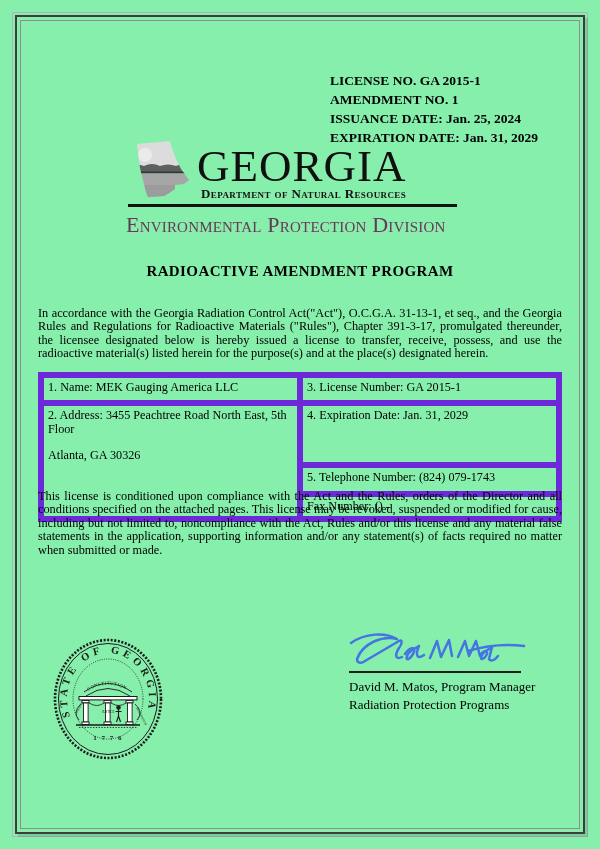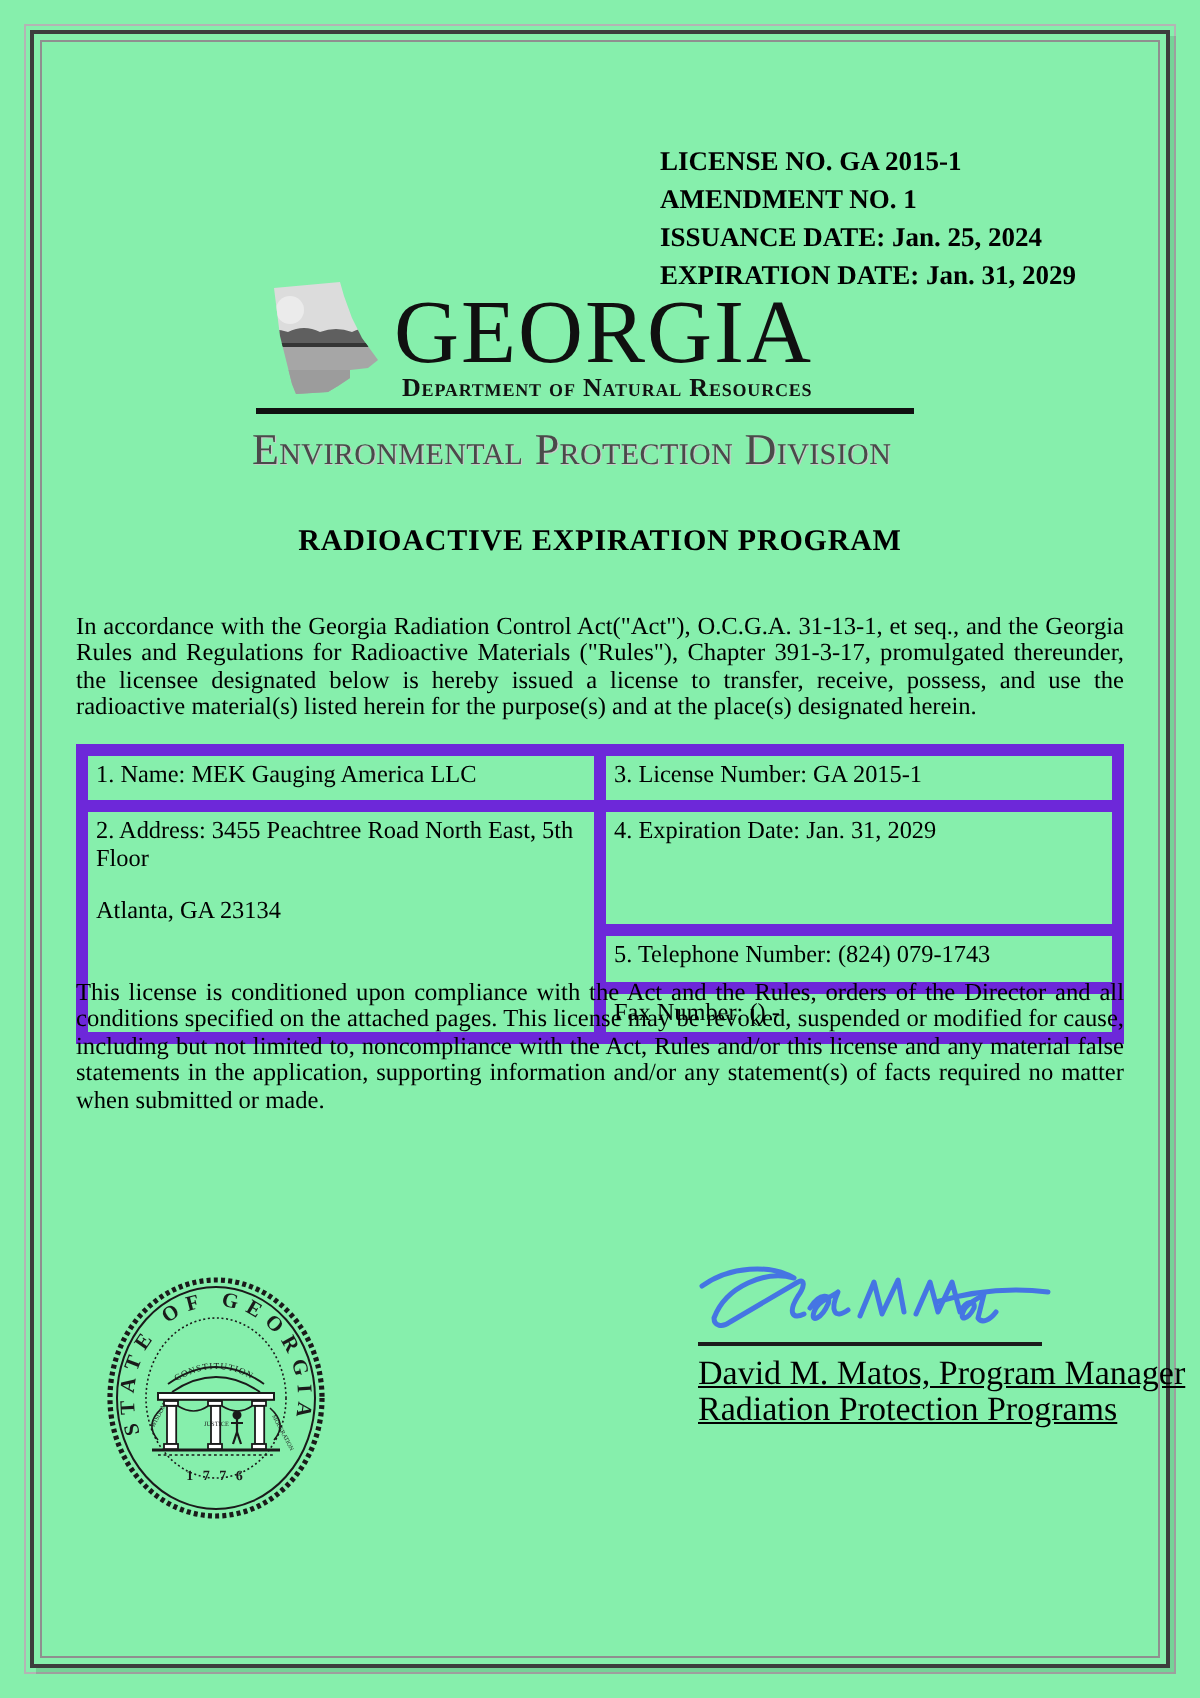--- a/index.html
+++ b/index.html
@@ -32,21 +32,21 @@
   td.h-name { height:17px; }
   td.h-exp  { height:51px; }
   td.h-tel  { height:18px; }
   td.h-fax  { height:14px; }
   .addr-line2 { margin-top:13px; }
 
   .seal-svg { position:absolute; left:52px; top:637px; }
 
   .sig-svg { position:absolute; left:347px; top:628px; }
   .sig-line { position:absolute; left:349px; top:671px; width:172px; height:1.6px; background:#1c1c1c; }
-  .sig-name { position:absolute; left:349px; top:678px; font-size:17px; line-height:17.5px;text-decoration:underline; }
+  .sig-name { position:absolute; left:349px; top:678px; font-size:13px; line-height:17.5px; }
 
   svg text { font-family:"Liberation Serif", serif; }
 </style>
 </head>
 <body>
 
 <div id="page">
 
   <div class="frame-outer"></div>
   <div class="frame-mid"></div>
@@ -74,35 +74,35 @@
       <rect x="0" y="45" width="64" height="18" fill="#9c9c9c"></rect>
     </g>
   </svg>
 
   <div class="georgia-word">GEORGIA</div>
   <div class="dnr">Department of Natural Resources</div>
   <div class="logo-rule"></div>
   <div class="epd">Environmental Protection Division</div>
 
   <div class="doc-title">
-    <div>RADIOACTIVE EXPIRATION PROGRAM</div>
+    <div>RADIOACTIVE AMENDMENT PROGRAM</div>
   </div>
 
   <div class="para para1">In accordance with the Georgia Radiation Control Act("Act"), O.C.G.A. 31-13-1, et seq., and the Georgia Rules and Regulations for Radioactive Materials ("Rules"), Chapter 391-3-17, promulgated thereunder, the licensee designated below is hereby issued a license to transfer, receive, possess, and use the radioactive material(s) listed herein for the purpose(s) and at the place(s) designated herein.</div>
 
   <table class="lic-table">
     <tbody>
       <tr>
         <td class="h-name">1. Name: MEK Gauging America LLC</td>
         <td class="h-name">3. License Number: GA 2015-1</td>
       </tr>
       <tr>
         <td rowspan="3">
           <div>2. Address: 3455 Peachtree Road North East, 5th Floor</div>
-          <div class="addr-line2">Atlanta, GA 23134</div>
+          <div class="addr-line2">Atlanta, GA 30326</div>
         </td>
         <td class="h-exp">4. Expiration Date: Jan. 31, 2029</td>
       </tr>
       <tr>
         <td class="h-tel">5. Telephone Number: (824) 079-1743</td>
       </tr>
       <tr>
         <td class="h-fax">Fax Number: () -</td>
       </tr>
     </tbody>

